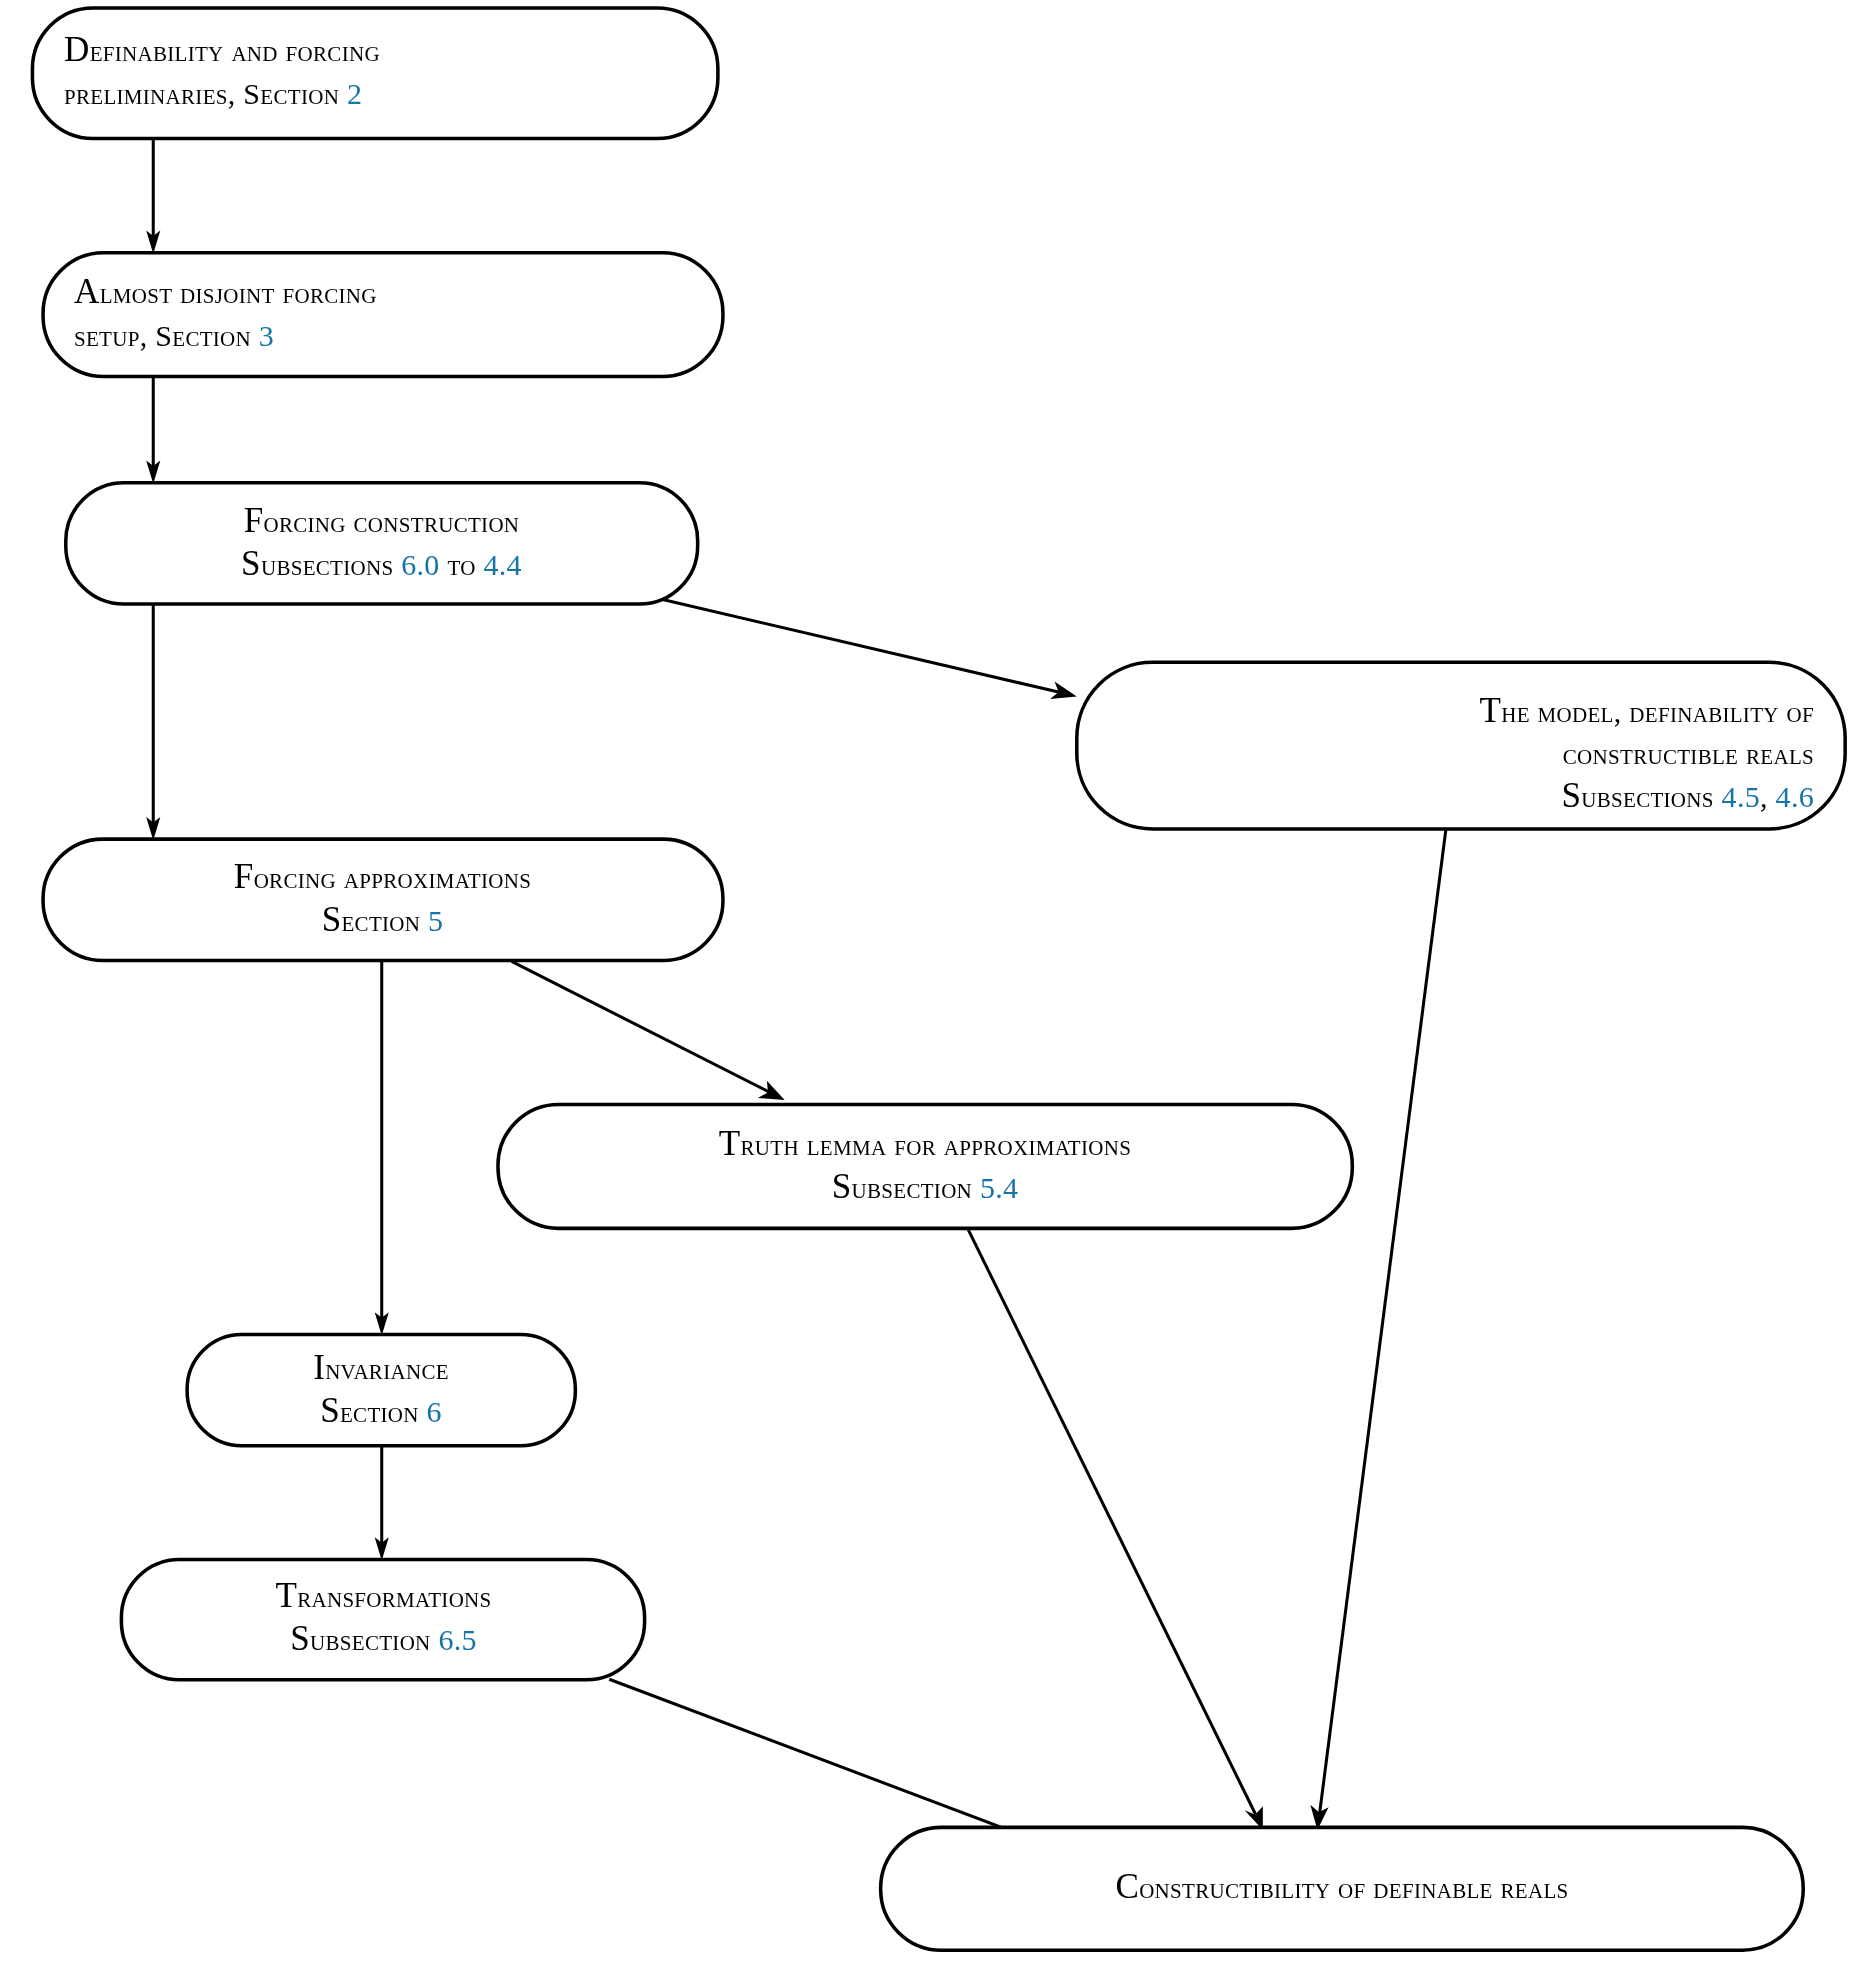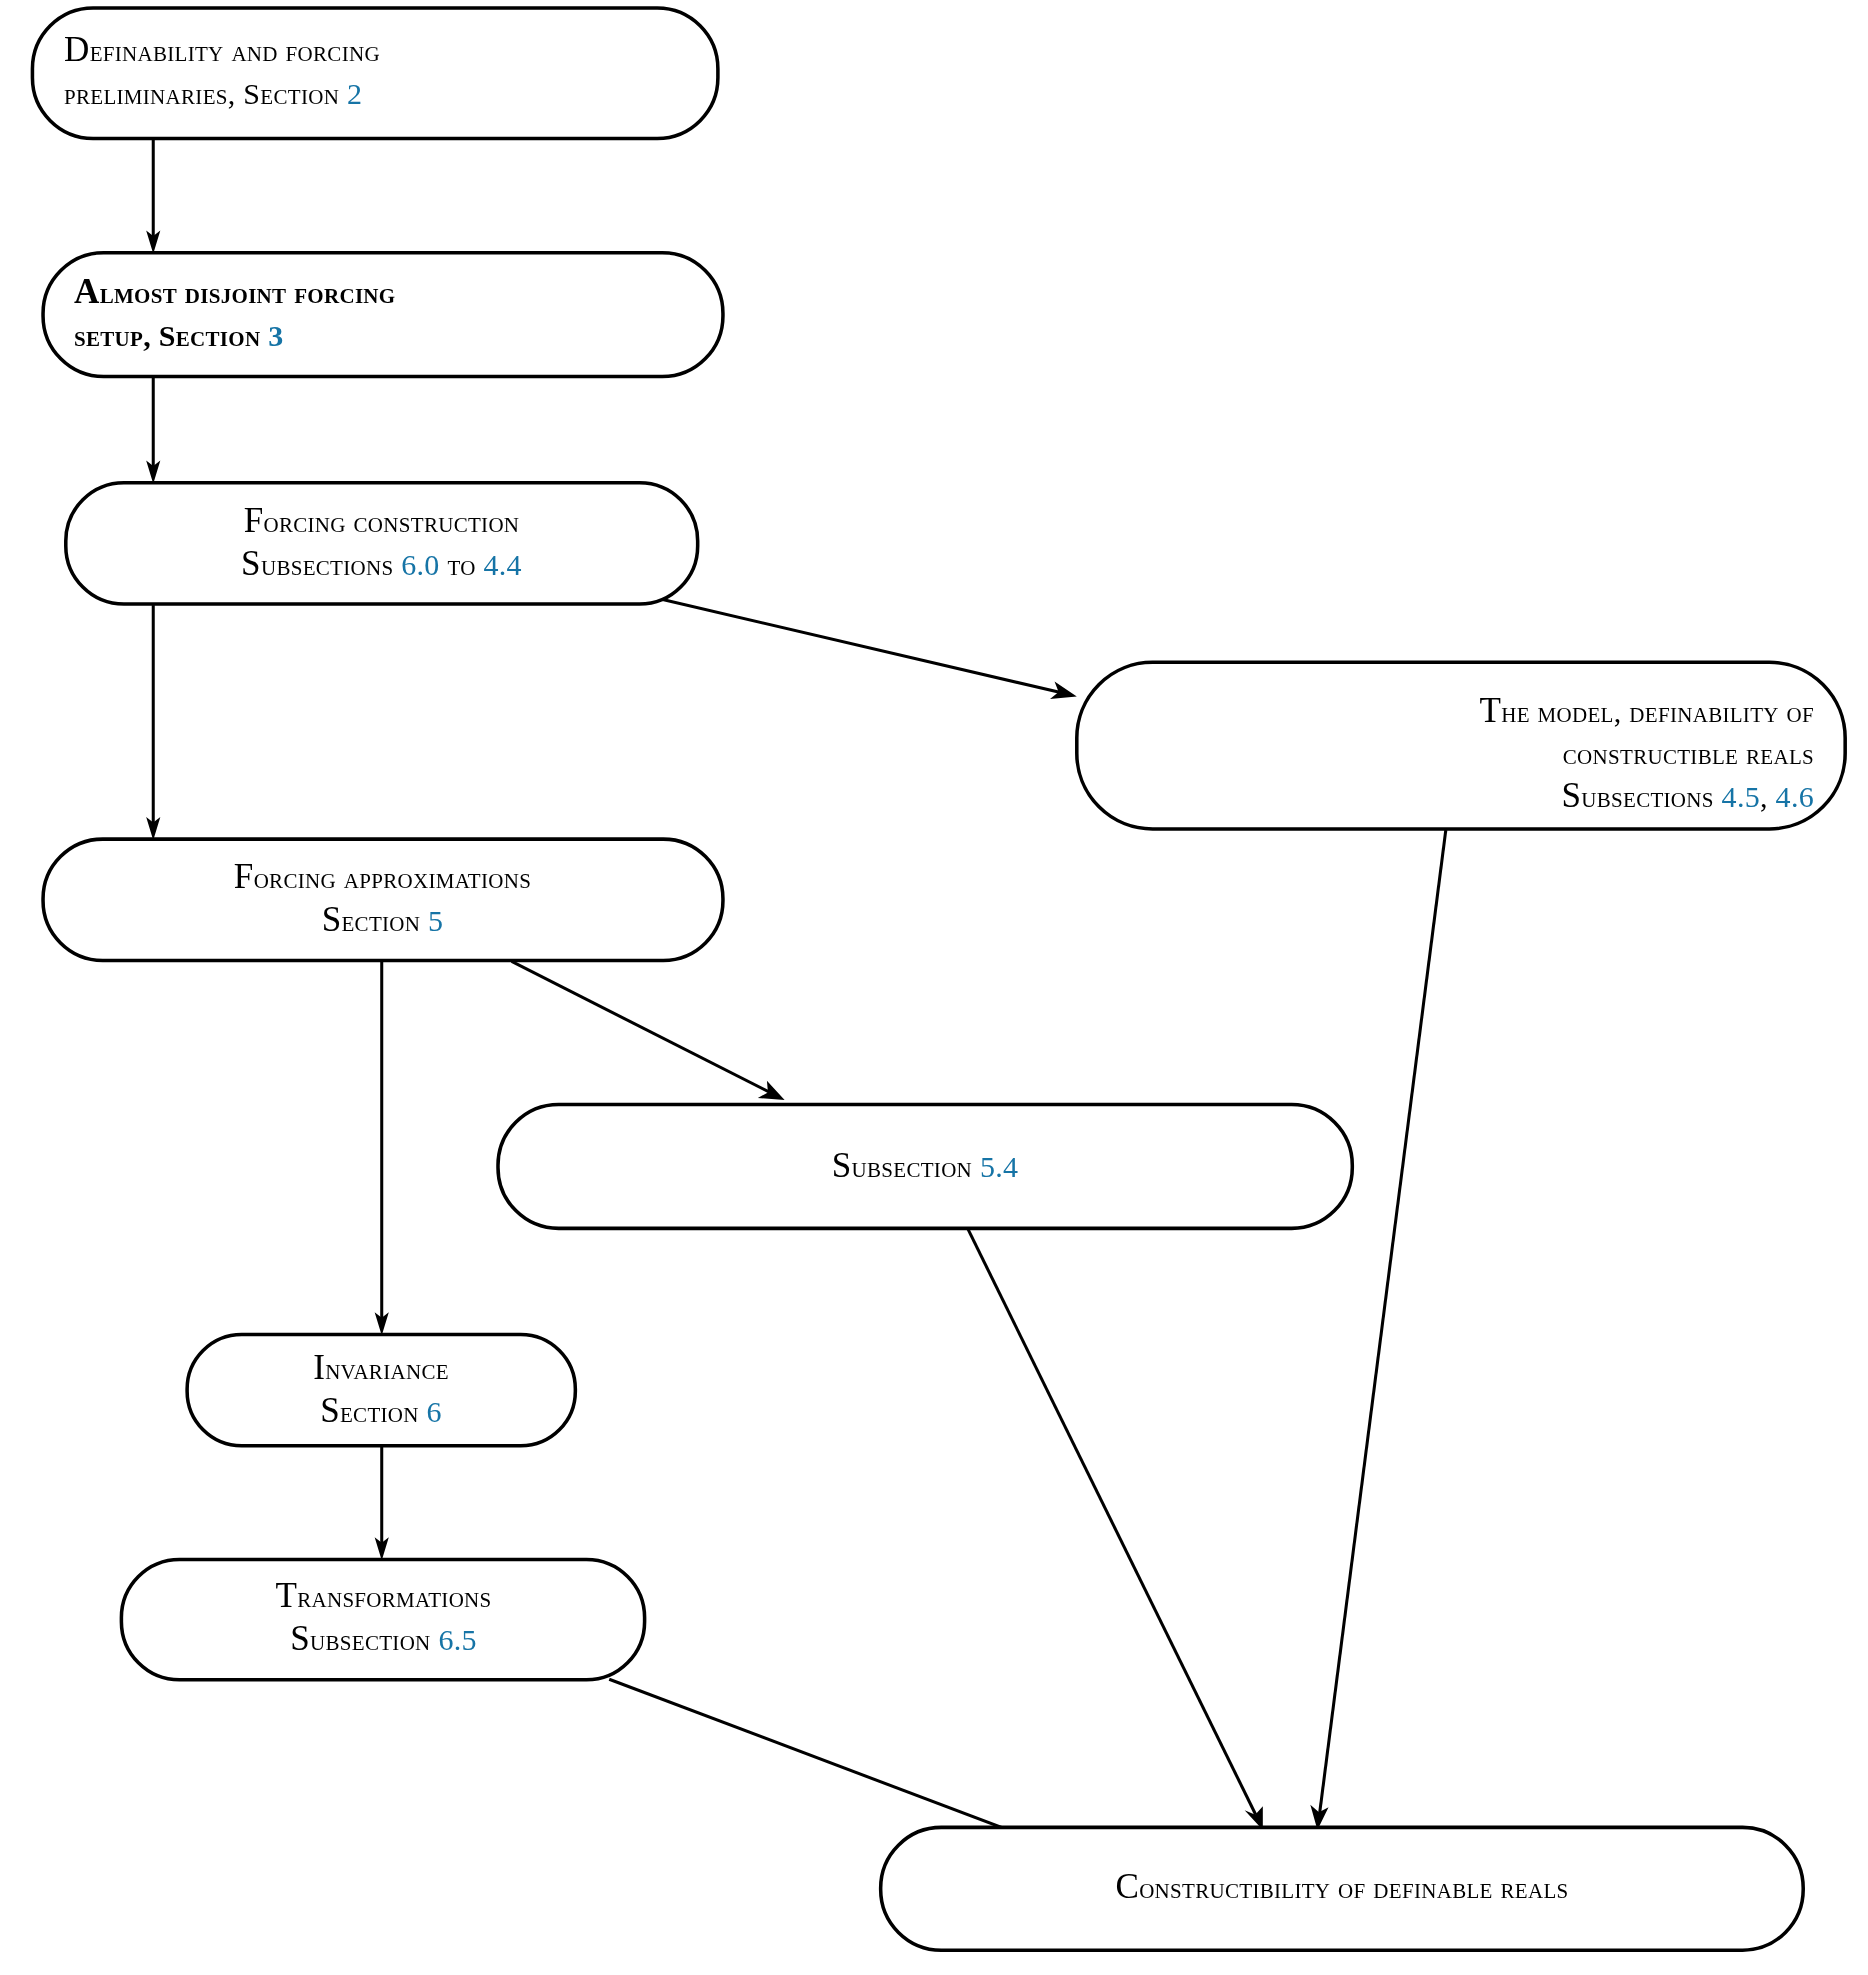--- a/index.html
+++ b/index.html
@@ -144,38 +144,39 @@
       <rect class="node-box" x="240" y="3085" width="1035" height="238" rx="115" ry="115"></rect>
       <rect class="node-box" x="1742" y="3615" width="1825" height="243" rx="120" ry="120"></rect>
     </g>
   </svg>
 
   <div id="label-layer">
       <div class="node-label al-left" style="left: 64px; top: 8px; width: 623px; height: 130px;">
         <div class="ln"><span><span class="sc-first">D</span><span>efinability and forcing</span></span></div>
         <div class="ln"><span>preliminaries, Section </span><span class="ref">2</span></div>
       </div>
-      <div class="node-label al-left" style="left: 74px; top: 253px; width: 617px; height: 124px; font-weight: bold;">
+      <div class="node-label al-left" style="left: 74px; top: 253px; width: 617px; height: 124px;">
         <div class="ln"><span><span class="sc-first">A</span><span>lmost disjoint forcing</span></span></div>
         <div class="ln"><span>setup, Section </span><span class="ref">3</span></div>
       </div>
       <div class="node-label al-center" style="left: 97px; top: 483px; width: 569px; height: 121px;">
         <div class="ln"><span><span class="sc-first">F</span><span>orcing construction</span></span></div>
         <div class="ln"><span><span class="sc-first">S</span><span>ubsections </span></span><span class="ref">6.0</span><span> to </span><span class="ref">4.4</span></div>
       </div>
       <div class="node-label al-right" style="left: 1108px; top: 662px; width: 706px; height: 167px;">
         <div class="ln"><span><span class="sc-first">T</span><span>he model, definability of</span></span></div>
         <div class="ln"><span>constructible reals</span></div>
         <div class="ln"><span><span class="sc-first">S</span><span>ubsections </span></span><span class="ref">4.5</span><span>, </span><span class="ref">4.6</span></div>
       </div>
       <div class="node-label al-center" style="left: 74px; top: 839px; width: 617px; height: 121px;">
         <div class="ln"><span><span class="sc-first">F</span><span>orcing approximations</span></span></div>
         <div class="ln"><span><span class="sc-first">S</span><span>ection </span></span><span class="ref">5</span></div>
       </div>
       <div class="node-label al-center" style="left: 529px; top: 1105px; width: 792px; height: 124px;">
+        <div class="ln"><span><span class="sc-first">T</span><span>ruth lemma for approximations</span></span></div>
         <div class="ln"><span><span class="sc-first">S</span><span>ubsection </span></span><span class="ref">5.4</span></div>
       </div>
       <div class="node-label al-center" style="left: 218px; top: 1335px; width: 326px; height: 111px;">
         <div class="ln"><span><span class="sc-first">I</span><span>nvariance</span></span></div>
         <div class="ln"><span><span class="sc-first">S</span><span>ection </span></span><span class="ref">6</span></div>
       </div>
       <div class="node-label al-center" style="left: 153px; top: 1559px; width: 461px; height: 120px;">
         <div class="ln"><span><span class="sc-first">T</span><span>ransformations</span></span></div>
         <div class="ln"><span><span class="sc-first">S</span><span>ubsection </span></span><span class="ref">6.5</span></div>
       </div>

